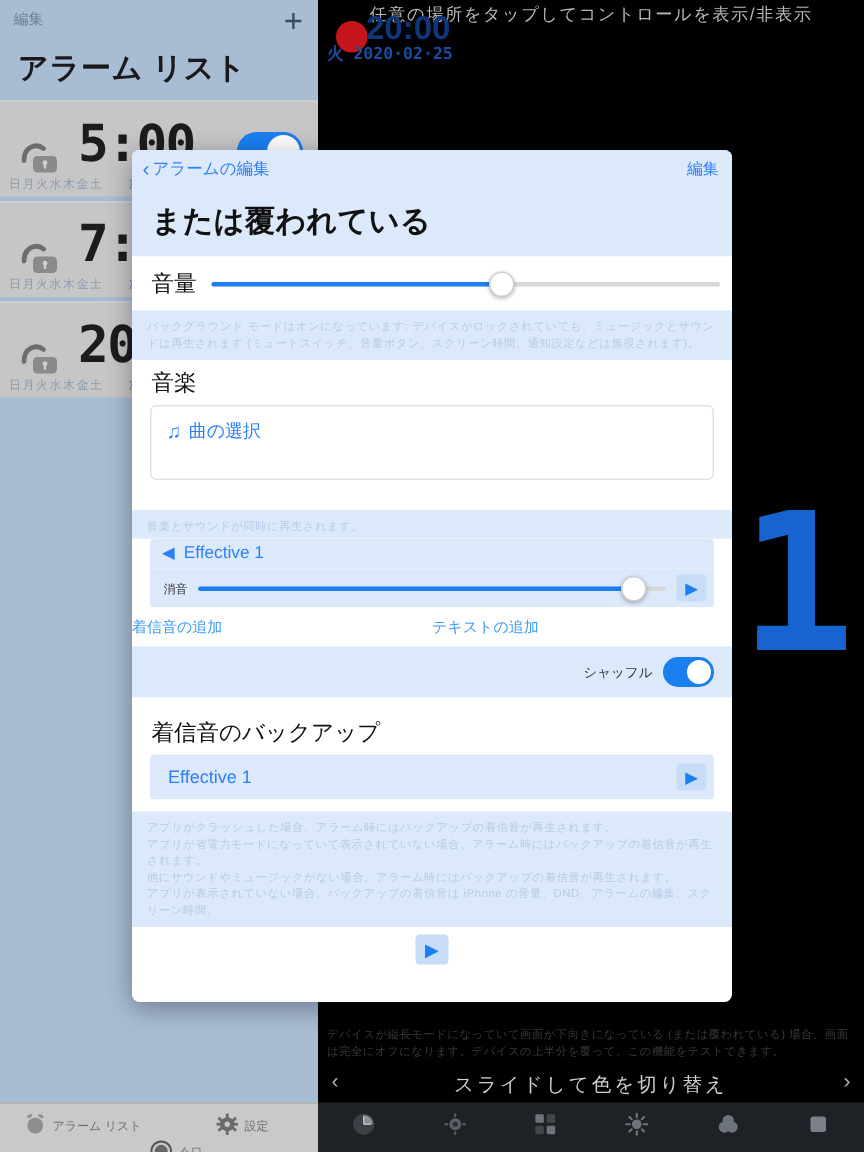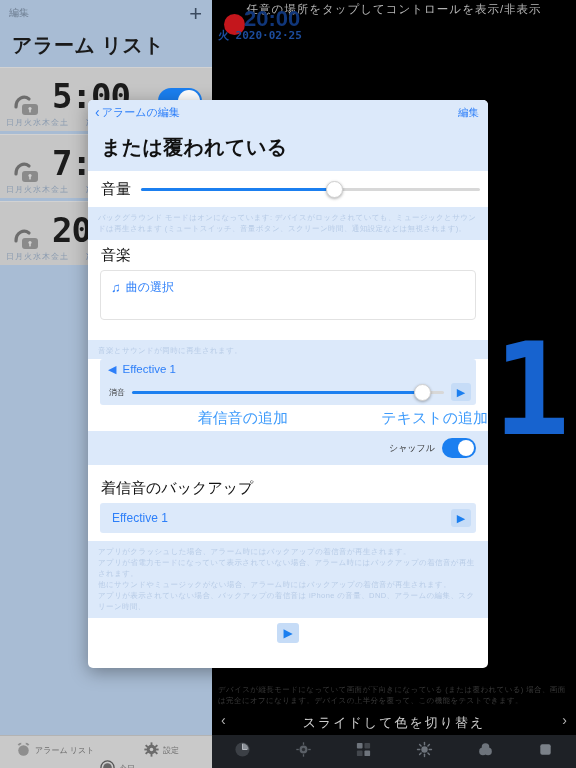--- a/index.html
+++ b/index.html
@@ -161,21 +161,21 @@
   #pl-title-row{ background:#dce9fa; height:20px; display:flex; align-items:center; padding:0 8px; gap:6px;}
   #pl-title-row .spk{ color:#2d7ff9; font-size:11px; line-height:11px;}
   #pl-title-row .nm{ font-size:11.5px; color:#2d7ff9; }
   #pl-slider-row{ background:#dce9fa; height:26px; display:flex; align-items:center; padding:0 5px 0 9px; gap:7px;}
   #pl-slider-row .mute{ font-size:8px; color:#333; }
   .playbtn{
     width:20px; height:18px; background:#c6dcf7; border-radius:3px;
     display:flex; align-items:center; justify-content:center; color:#1b7ff0; font-size:11px;
   }
   #pl-addrow{ background:#fff; height:26px; display:flex; align-items:center; }
-  #pl-addrow a{ flex:1; text-align:right; font-size:15px; color:#3e9bfb;padding-left:44px; }
+  #pl-addrow a{ flex:1; text-align:left; font-size:10px; color:#3e9bfb; }
   #shuffle-row{
     background:#dce9fa; height:34px; display:flex; align-items:center;
     justify-content:flex-end; gap:7px; padding-right:12px;
   }
   #shuffle-row .lbl{ font-size:9px; color:#333; }
   .sw{ width:34px; height:20px; border-radius:10px; background:#1b7ff0; position:relative;}
   .sw::after{ content:""; position:absolute; right:2px; top:2px; width:16px; height:16px;
     border-radius:50%; background:#fff;}
   
   #bk-card{ margin:0 12px; background:#dce9fa; border-radius:3px; height:30px;

